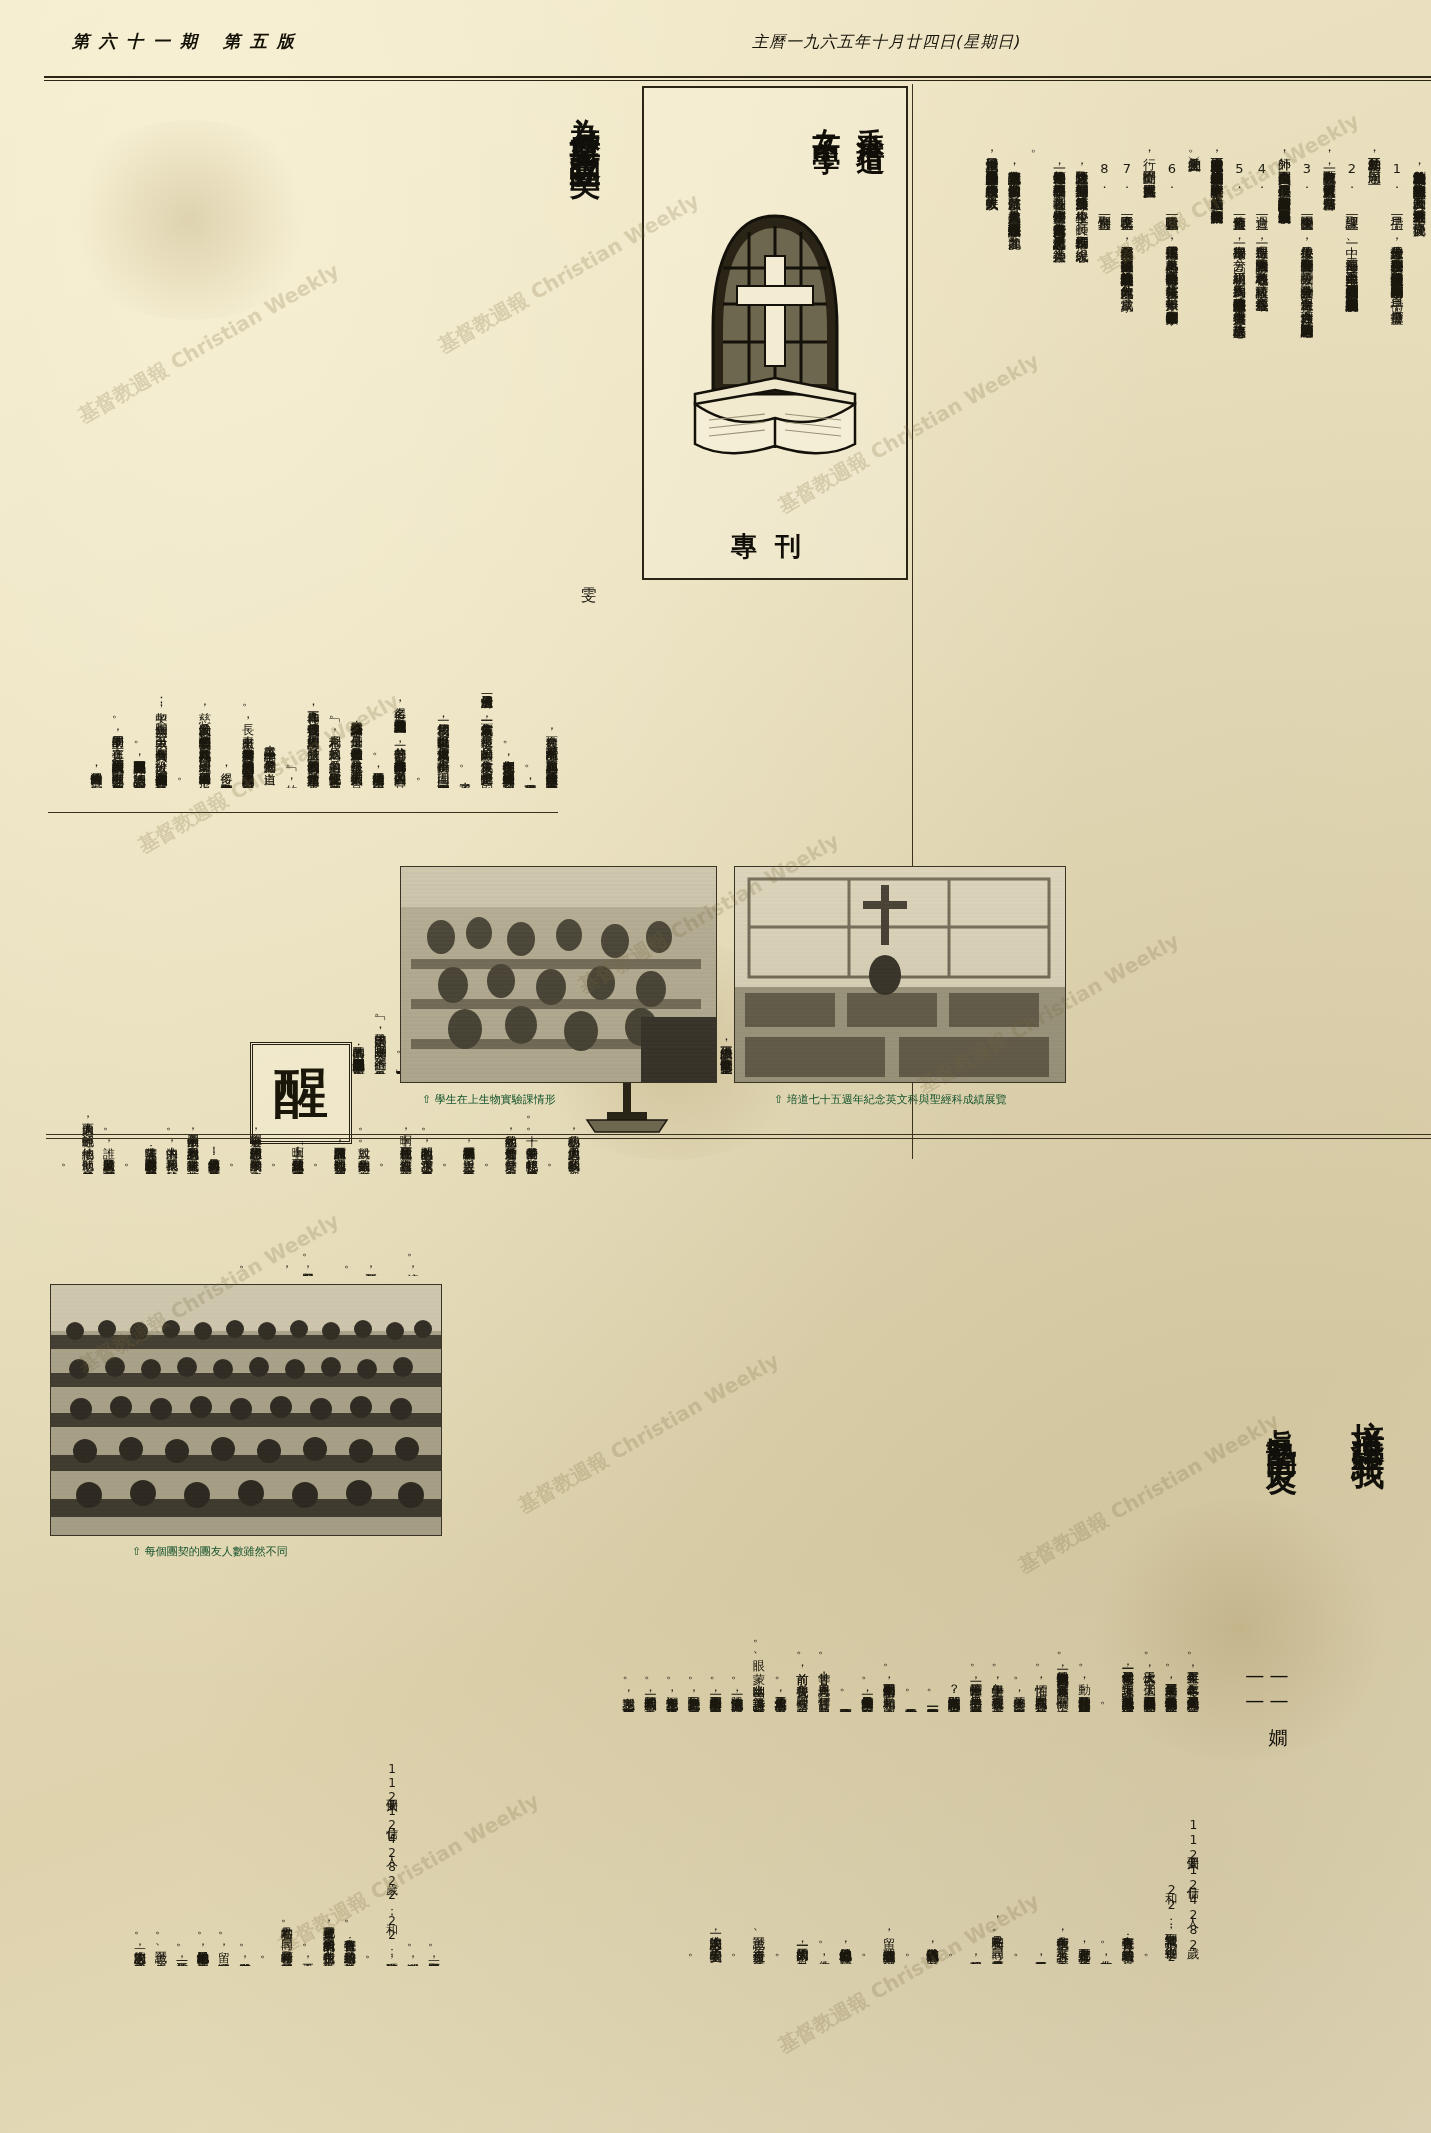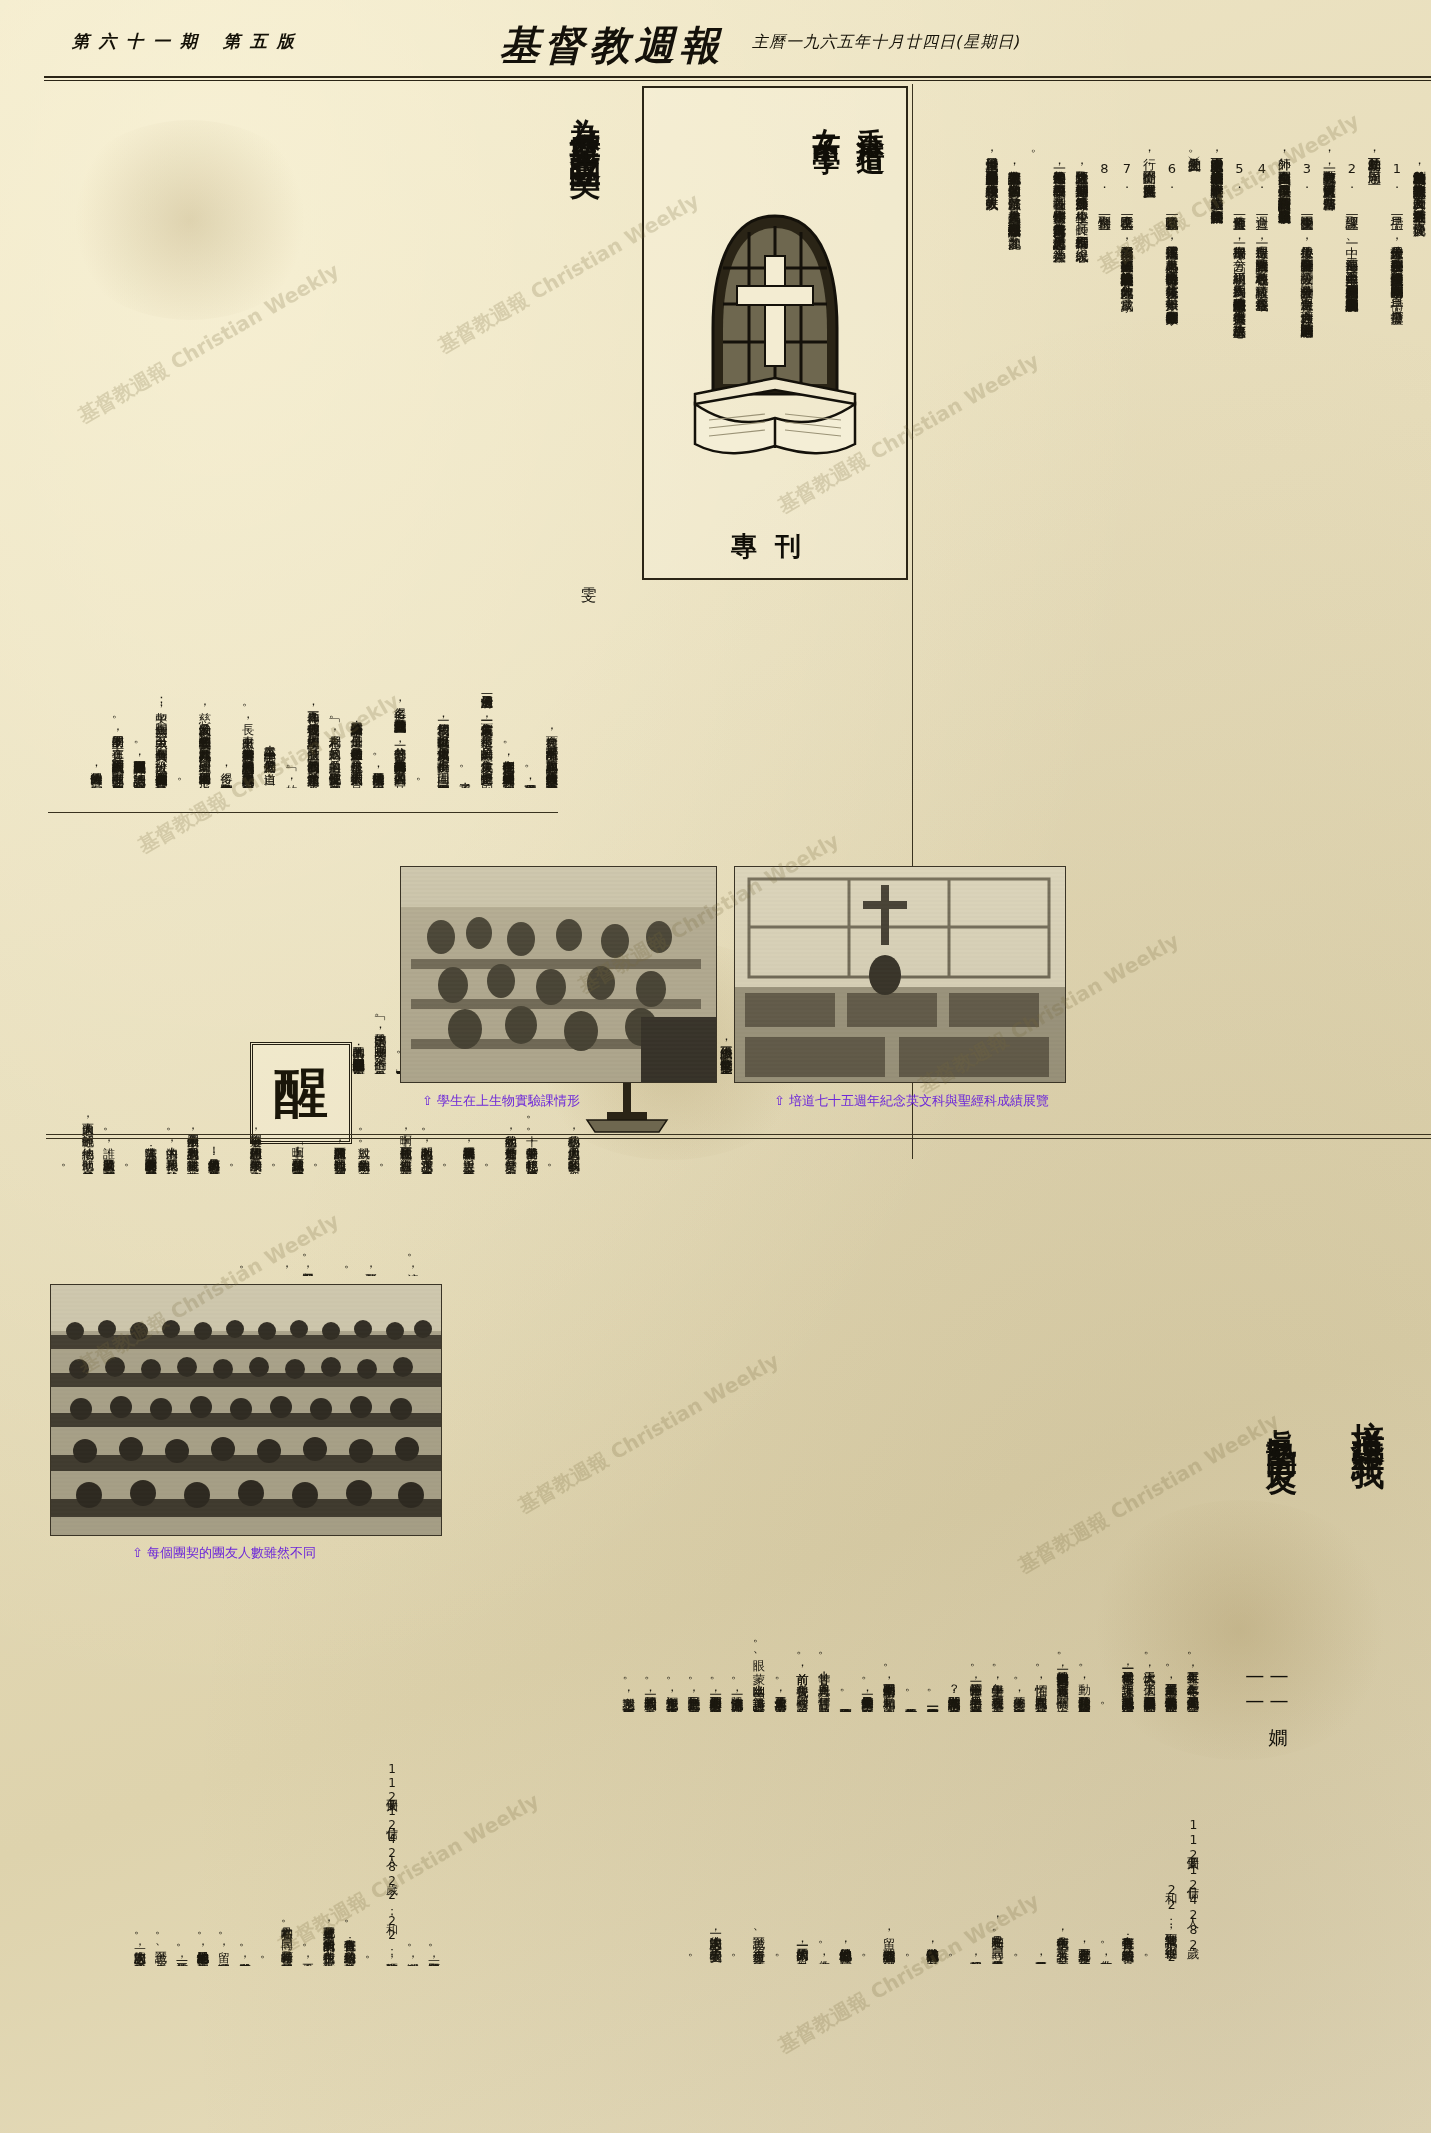--- a/index.html
+++ b/index.html
@@ -106,21 +106,21 @@
     position:absolute;background:#8d8670;border:1px solid #3a3426;
     overflow:hidden;
   }
   .photo .grain{
     position:absolute;inset:0;
     background:
       repeating-linear-gradient(0deg, rgba(0,0,0,.10) 0 2px, rgba(255,255,255,.05) 2px 4px),
       linear-gradient(180deg,#cfc8ae 0%,#9c9480 45%,#7b745f 100%);
   }
   .cap{
-    position:absolute;font-size:13px;color:#6d28d9;white-space:nowrap;
+    position:absolute;font-size:11px;color:#14532d;white-space:nowrap;
   }
 
   
   .seal{
     position:absolute;left:228px;top:1028px;width:96px;height:96px;
     border:3px double #241f12;
     display:flex;align-items:center;justify-content:center;
     font-size:54px;font-weight:bold;color:#1a1609;
     background:rgba(255,250,228,.3);
   }
@@ -166,21 +166,20 @@
 <div class="paper"></div>
 
 <div class="stain" style="left:60px;top:120px;width:260px;height:200px;"></div>
 <div class="stain" style="left:1080px;top:1500px;width:320px;height:260px;"></div>
 <div class="stain" style="left:520px;top:940px;width:300px;height:220px;"></div>
 
 <div class="sheet">
 
   <div class="masthead">
     <div class="mast-left">第六十一期  第五版</div>
-    <div class="mast-title">基督教週報</div>
     <div class="mast-right">主曆一九六五年十月廿四日(星期日)</div>
   </div>
   <div class="rule-top"></div>
   <div class="rule-top2"></div>
 
   <div class="sec-religion">
     <div class="body">
       <div class="vtext" style="position:absolute;right:0;top:0;height:988px;width:498px;" id="religion-flow">
           <div class="vtext" style="position: absolute; top: 0px; right: 0px; width: 20px; height: 988px; font-size: 13px; line-height: 1.28; overflow: hidden;">　培道以眞道的栽培爲創校時宗旨，故對宗教教育特別注意無論學生，師長及工友方面，經常有各種宗敎活動，現簡介於後：　　　　　　　　　　　　</div>
           <div class="vtext" style="position: absolute; top: 0px; right: 22.5px; width: 20px; height: 988px; font-size: 13px; line-height: 1.28; overflow: hidden;">　1. 早禱——每天上課前十分鐘，全校同學分別在各班房，由信主同學輪流負責盧修講道，開學初期更有中五中四同學幫助中一、二早禱，盡量發揮</div>

